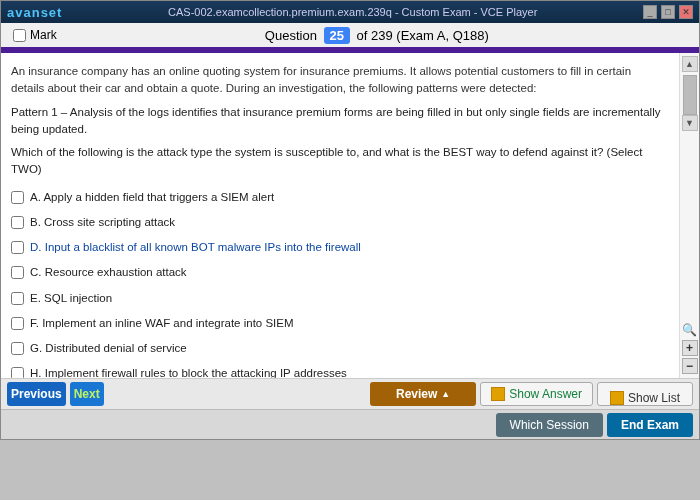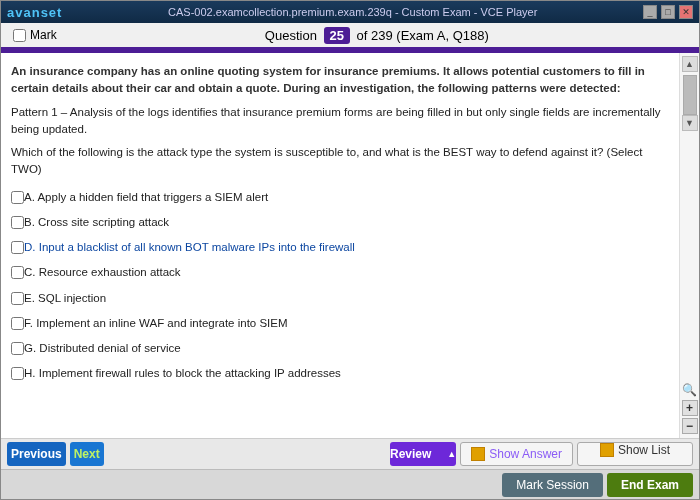--- a/index.html
+++ b/index.html
@@ -7,21 +7,21 @@
       width: 700px;
       height: 500px;
       font-family: Arial, sans-serif;
       font-size: 12px;
       background: #c0c0c0;
       overflow: hidden;
     }
 
     .window {
       width: 700px;
-      height: 500px;
+      height: 440px;
       display: flex;
       flex-direction: column;
       border: 1px solid #888;
     }
 
     .title-bar {
       background: linear-gradient(to bottom, #1a3a5c, #0f2a45);
       color: white;
       height: 22px;
       display: flex;
@@ -93,21 +93,21 @@
 
     .question-header {
       flex: 1;
       text-align: center;
       font-size: 13px;
       font-weight: normal;
     }
 
     .question-num-badge {
       display: inline-block;
-      background: #4c1d95;
+      background: #3b82f6;
       color: white;
       border-radius: 3px;
       padding: 1px 6px;
       font-size: 13px;
       font-weight: bold;
       margin: 0 3px;
     }
 
     .content-area {
       flex: 1;
@@ -125,30 +125,30 @@
       color: #222;
     }
 
     .main-content p {
       margin-bottom: 6px;
     }
 
     .question-text {
       margin-bottom: 8px;
       color: #333;
-      font-weight: bold;
     }
 
     .answer-options {
       margin-top: 8px;
     }
 
     .answer-option {
       display: flex;
       align-items: flex-start;
+      gap: 6px;
       margin-bottom: 4px;
       padding: 2px 0;
     }
 
     .answer-option input[type="checkbox"] {
       margin-top: 2px;
       flex-shrink: 0;
     }
 
     .answer-option.highlighted {
@@ -253,62 +253,62 @@
 
     .btn-next {
       background: #1976d2;
       color: #bef264;
     }
 
     .spacer { flex: 1; }
 
     .btn-review {
       height: 24px;
-      padding: 0 0;
-      background: #6d28d9;
+      padding: 0 26px;
+      background: #a16207;
       color: white;
       border: none;
       border-radius: 3px;
       cursor: pointer;
       font-size: 12px;
       font-weight: bold;
       display: flex;
       align-items: center;
-      gap: 16px;
+      gap: 4px;
     }
 
     .btn-review .arrow {
       font-size: 9px;
     }
 
     .btn-show-answer {
       height: 24px;
       padding: 0 10px;
       background: #f5f5f5;
-      color: #8b5cf6;
+      color: #15803d;
       border: 1px solid #aaa;
       border-radius: 3px;
       cursor: pointer;
       font-size: 12px;
       display: flex;
       align-items: center;
       gap: 4px;
     }
 
     .btn-show-list {
       height: 24px;
-      padding: 0 22px;
+      padding: 0 12px;
       background: #f5f5f5;
       color: #333;
       border: 1px solid #aaa;
       border-radius: 3px;
       cursor: pointer;
       font-size: 12px;
       display: flex;
-      align-items: flex-start;
+      align-items: flex-end;
       gap: 4px;
     }
 
     .btn-square {
       width: 14px;
       height: 14px;
       background: #e0a000;
       border: 1px solid #c08000;
       flex-shrink: 0;
     }
@@ -320,21 +320,21 @@
       color: white;
       border: none;
       border-radius: 3px;
       cursor: pointer;
       font-size: 12px;
     }
 
     .btn-end {
       height: 24px;
       padding: 0 14px;
-      background: #4d7c0f;
+      background: #0369a1;
       color: white;
       border: none;
       border-radius: 3px;
       cursor: pointer;
       font-size: 12px;
       font-weight: bold;
     }
 
     .main-content::-webkit-scrollbar {
       width: 0;
@@ -439,17 +439,17 @@
       <button class="btn-show-answer">
         <span class="btn-square"></span>
         <span>Show Answer</span>
       </button>
       <button class="btn-show-list">
         <span class="btn-square"></span>
         <span>Show List</span>
       </button>
     </div>
     <div class="bottom-row2">
-      <button class="btn-save">Mark Session</button>
+      <button class="btn-save">Which Session</button>
       <button class="btn-end">End Exam</button>
     </div>
   </div>
 </div>
 
 </body></html>

